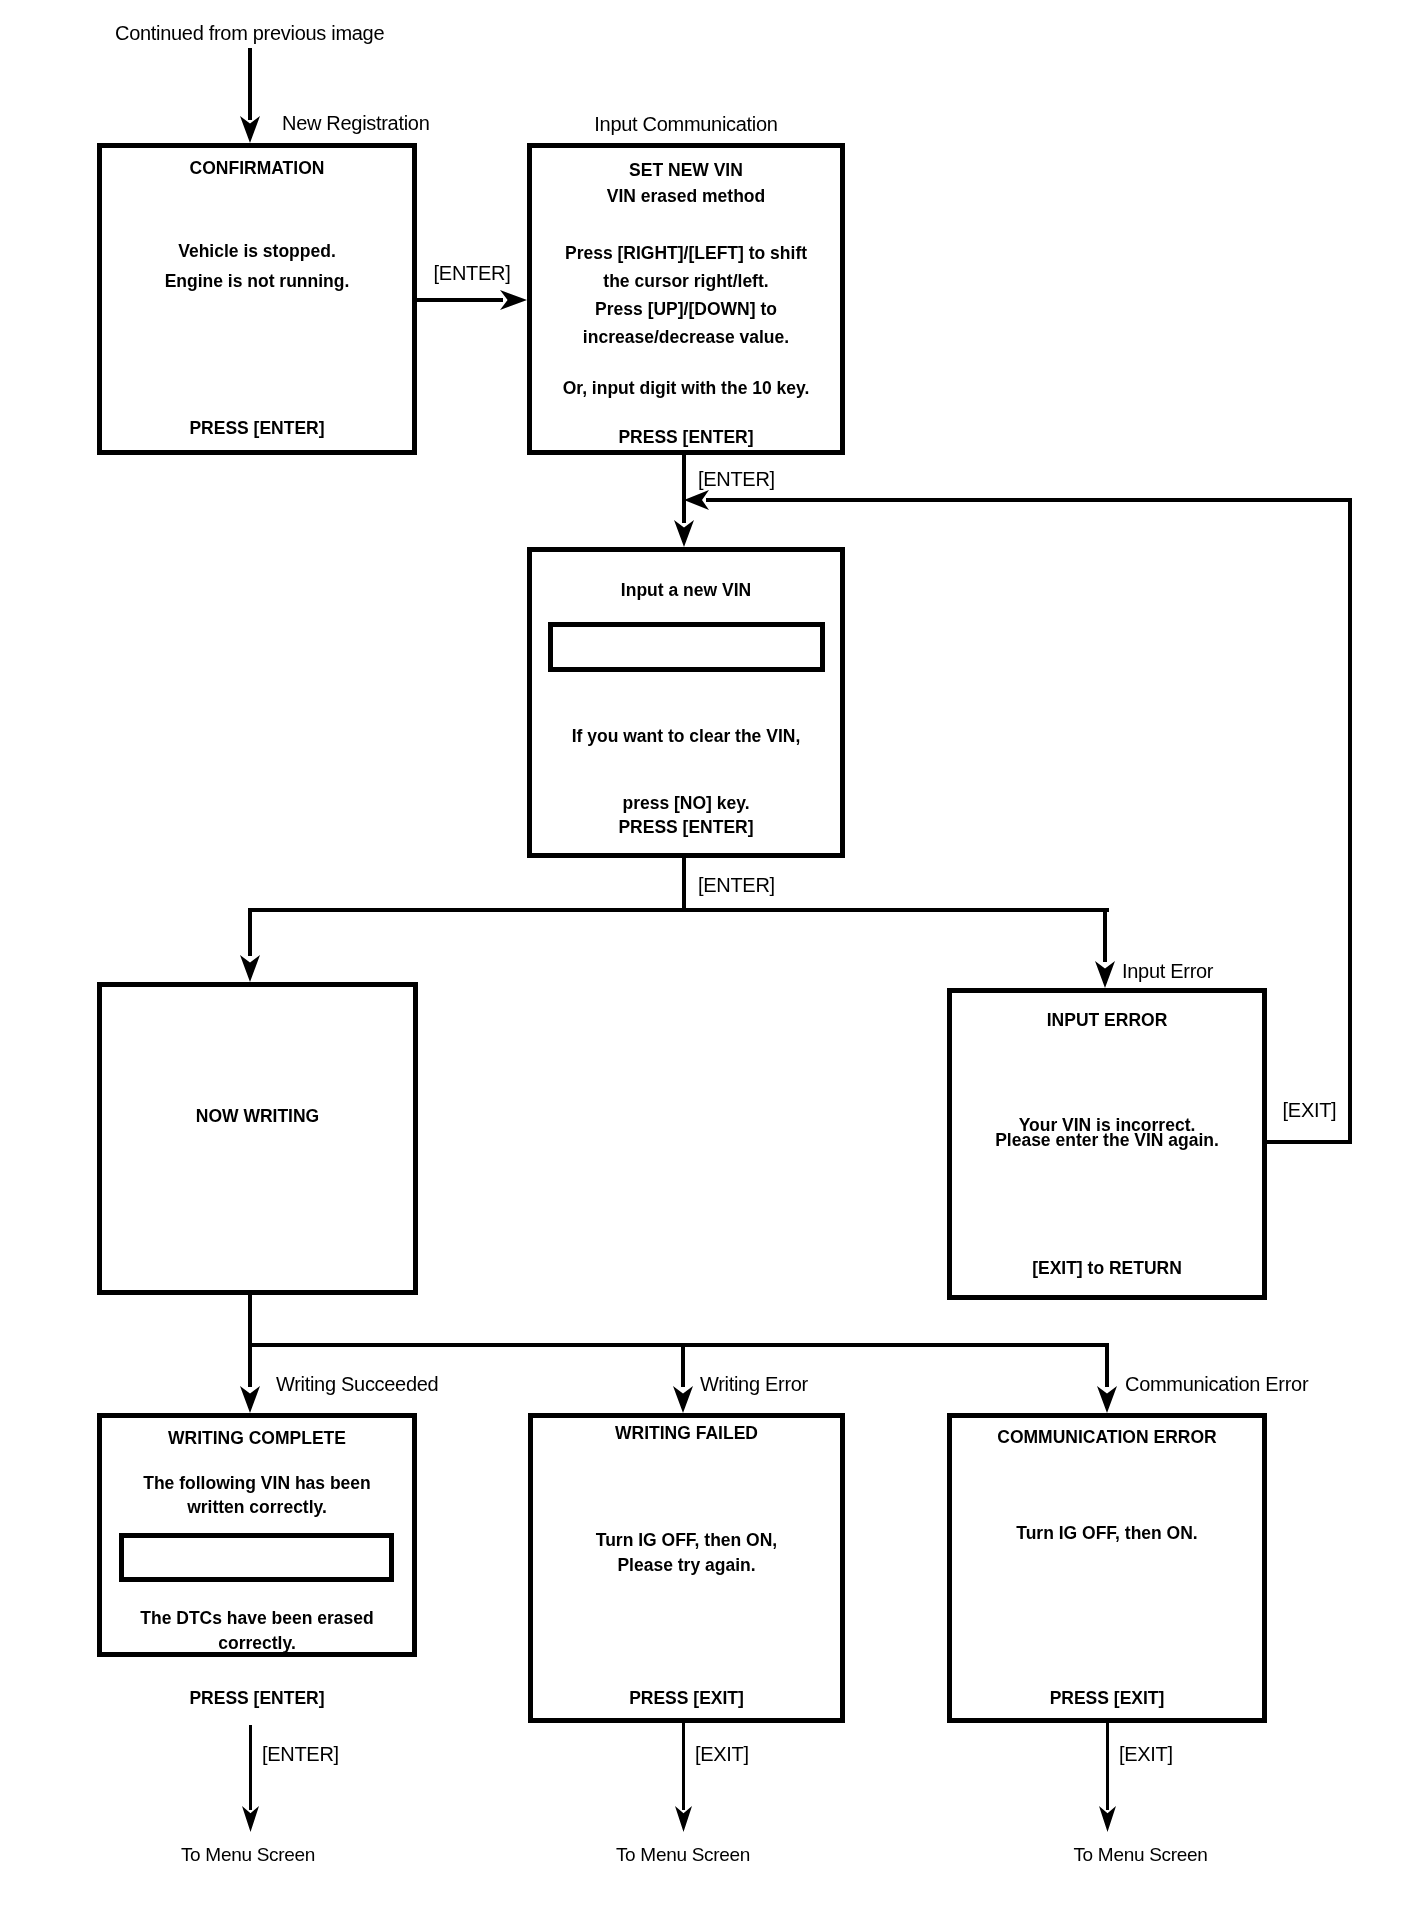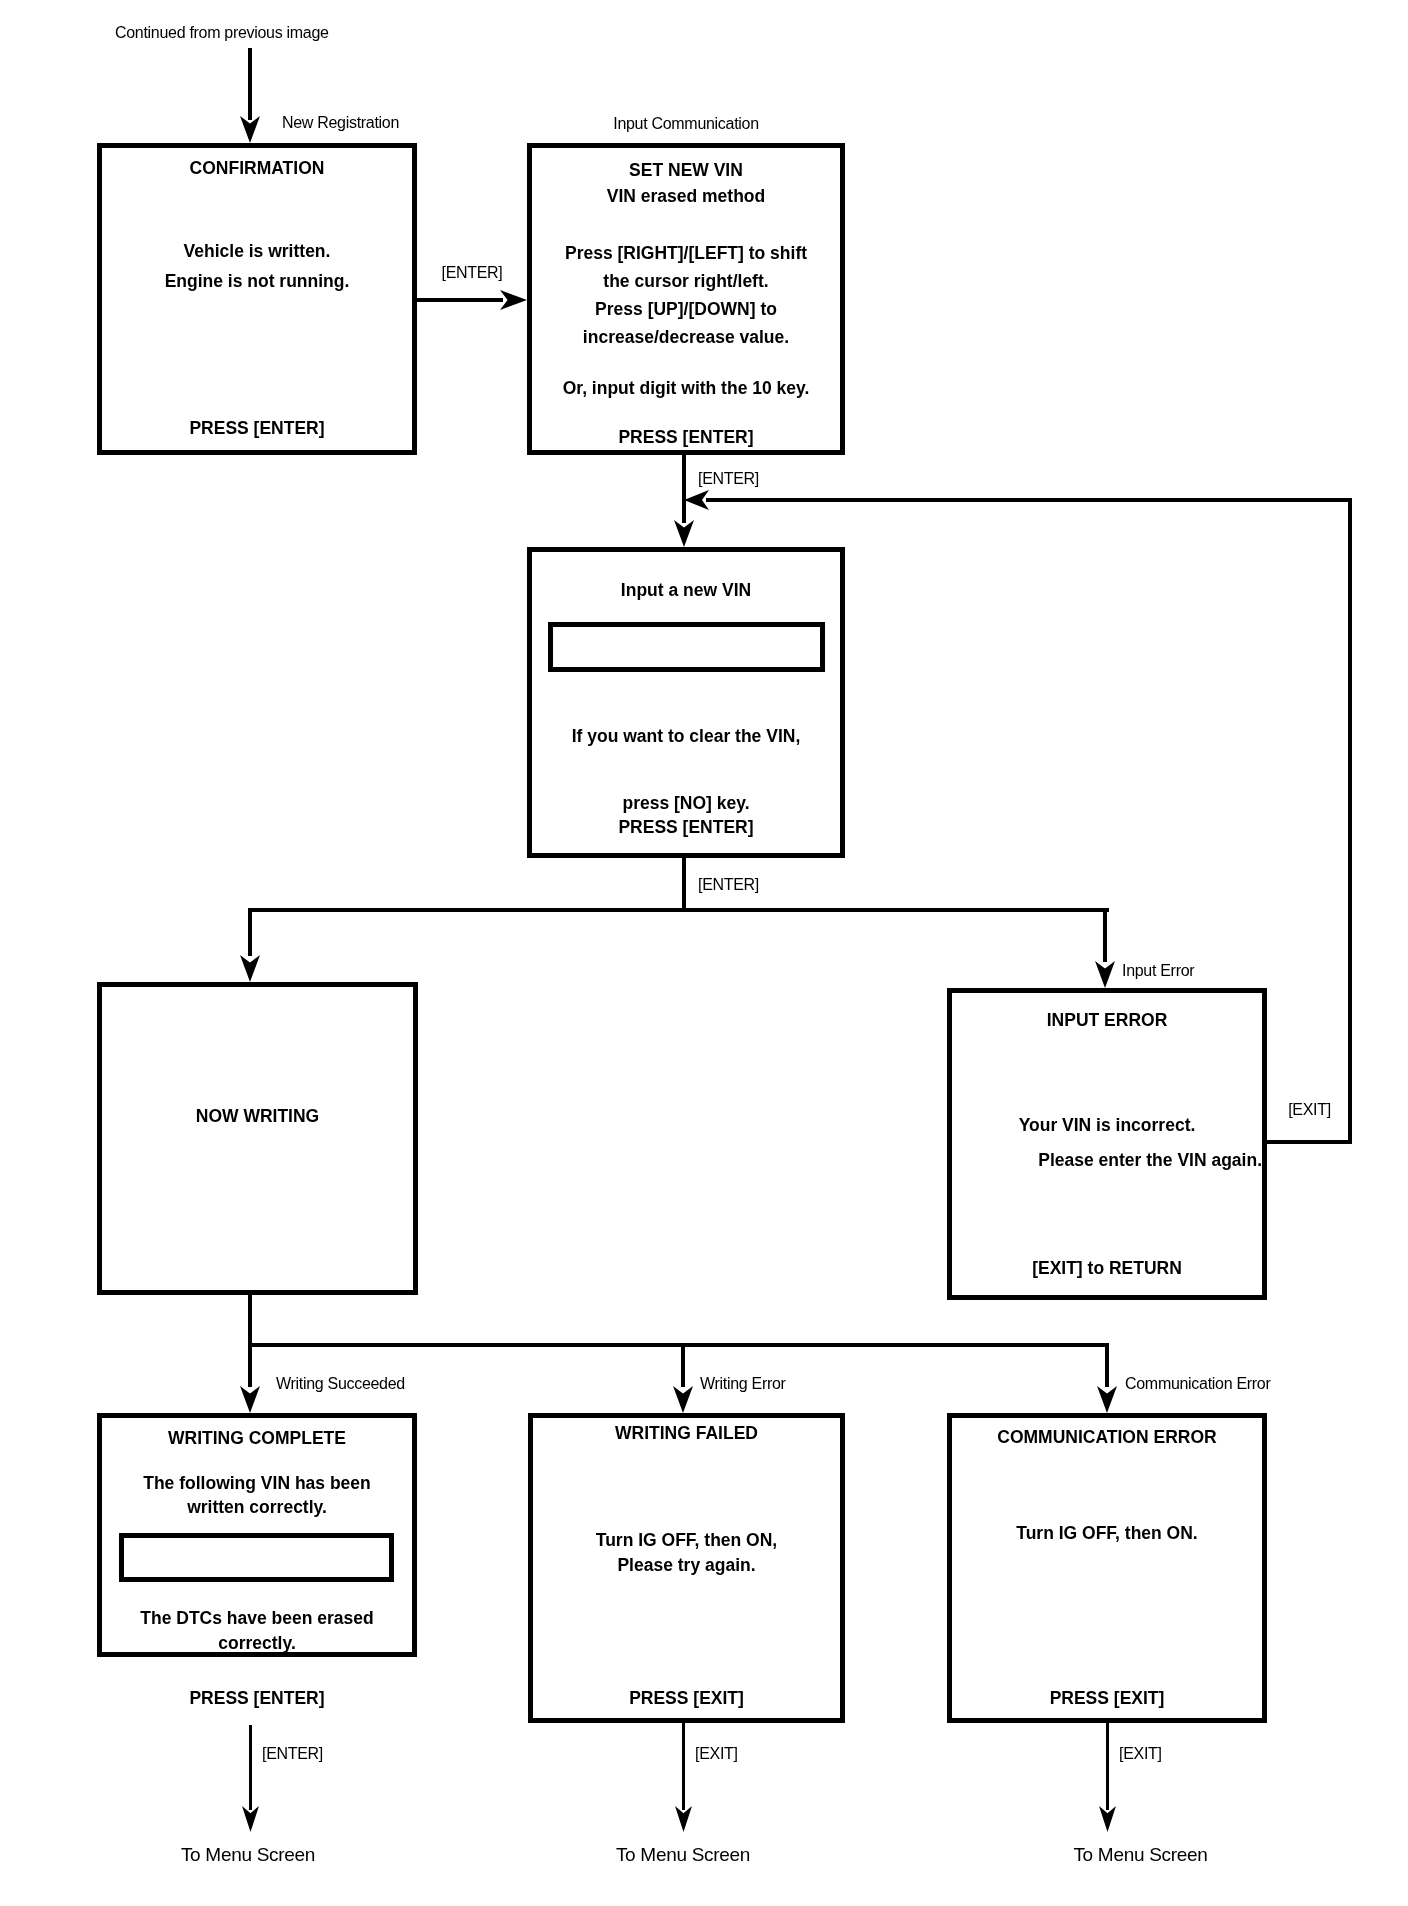--- a/index.html
+++ b/index.html
@@ -14,21 +14,21 @@
   .bt{
     position:absolute;left:0;right:0;text-align:center;
     font-weight:bold;font-size:17.5px;line-height:22px;white-space:nowrap;
   }
   .innerRect{
     position:absolute;border:5px solid #000;background:#fff;box-sizing:border-box;
     font-weight:bold;font-size:17px;line-height:40px;text-align:center;
   }
   .ln{position:absolute;background:#000;}
   .lbl{
-    position:absolute;font-size:16px;line-height:22px;white-space:nowrap;
+    position:absolute;font-size:20px;line-height:22px;white-space:nowrap;
     letter-spacing:-0.3px;
   }
   .lbl.big{font-size:19px;line-height:26px;}
   .ctr{text-align:center;}
   .ah{position:absolute;background:#000;}
   .ah-down{width:20px;height:27px;clip-path:polygon(50% 100%,0% 0%,50% 28%,100% 0%);}
   .ah-down-sm{width:17px;height:26px;clip-path:polygon(50% 100%,0% 0%,50% 28%,100% 0%);}
   .ah-right{width:27px;height:20px;clip-path:polygon(100% 50%,0% 0%,28% 50%,0% 100%);}
   .ah-left{width:25px;height:20px;clip-path:polygon(0% 50%,100% 0%,72% 50%,100% 100%);}
 </style>
@@ -37,21 +37,21 @@
 
 <div id="stage">
 
   <div class="lbl" style="left:115px;top:22px;">Continued from previous image</div>
   <div class="ln" style="left:248px;top:48px;width:4px;height:72px;"></div>
   <div class="ah ah-down" style="left:240px;top:116px;"></div>
   <div class="lbl" style="left:282px;top:112px;">New Registration</div>
 
   <div class="box" style="left:97px;top:143px;width:320px;height:312px;">
     <div class="bt" style="top:9px;">CONFIRMATION</div>
-    <div class="bt" style="top:92px;">Vehicle is written.</div>
+    <div class="bt" style="top:92px;">Vehicle is stopped.</div>
     <div class="bt" style="top:122px;">Engine is not running.</div>
     <div class="bt" style="top:269px;">PRESS [ENTER]</div>
   </div>
 
   <div class="lbl ctr" style="left:417px;top:262px;width:110px;">[ENTER]</div>
   <div class="ln" style="left:417px;top:298px;width:86px;height:4px;"></div>
   <div class="ah ah-right" style="left:500px;top:290px;"></div>
 
   <div class="lbl ctr" style="left:527px;top:113px;width:318px;">Input Communication</div>
   <div class="box" style="left:527px;top:143px;width:318px;height:312px;">
@@ -92,21 +92,21 @@
   <div class="ah ah-down" style="left:1095px;top:961px;"></div>
   <div class="lbl" style="left:1122px;top:960px;">Input Error</div>
 
   <div class="box" style="left:97px;top:982px;width:321px;height:313px;">
     <div class="bt" style="top:118px;">NOW WRITING</div>
   </div>
 
   <div class="box" style="left:947px;top:988px;width:320px;height:312px;">
     <div class="bt" style="top:16px;">INPUT ERROR</div>
     <div class="bt" style="top:121px;">Your VIN is incorrect.</div>
-    <div class="bt" style="top:156px;text-align:right;">Please enter the VIN again.</div>
+    <div class="bt" style="top:136px;">Please enter the VIN again.</div>
     <div class="bt" style="top:264px;">[EXIT] to RETURN</div>
   </div>
 
   <div class="ln" style="left:248px;top:1295px;width:4px;height:52px;"></div>
   <div class="ln" style="left:248px;top:1343px;width:861px;height:4px;"></div>
   <div class="ln" style="left:248px;top:1343px;width:4px;height:44px;"></div>
   <div class="ah ah-down" style="left:240px;top:1386px;"></div>
   <div class="lbl" style="left:276px;top:1373px;">Writing Succeeded</div>
   <div class="ln" style="left:681px;top:1343px;width:4px;height:44px;"></div>
   <div class="ah ah-down" style="left:673px;top:1386px;"></div>

